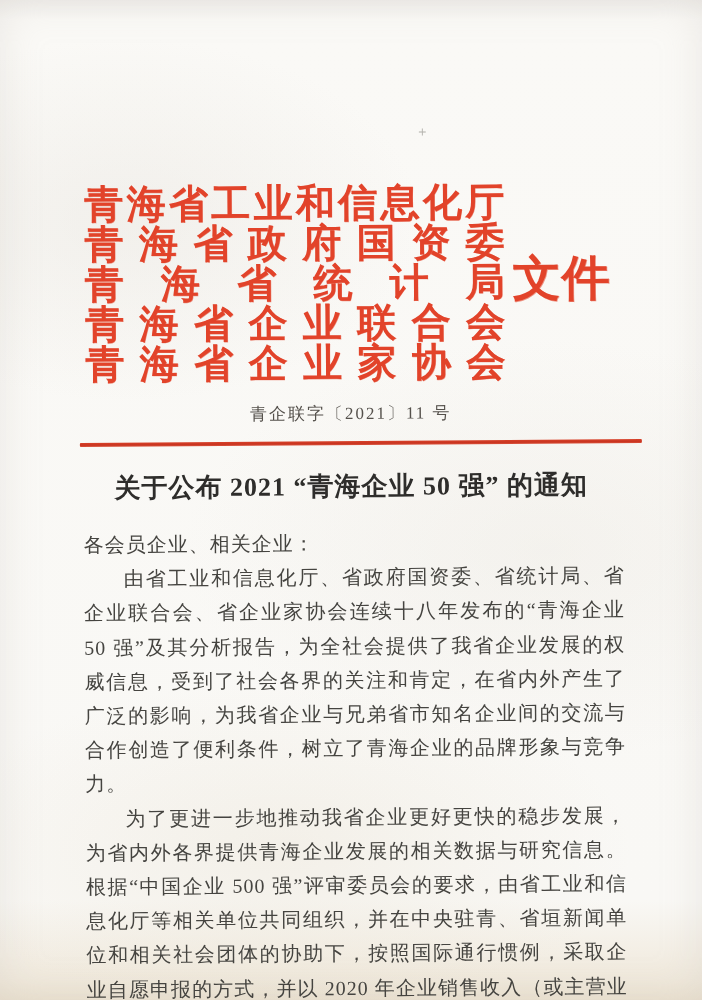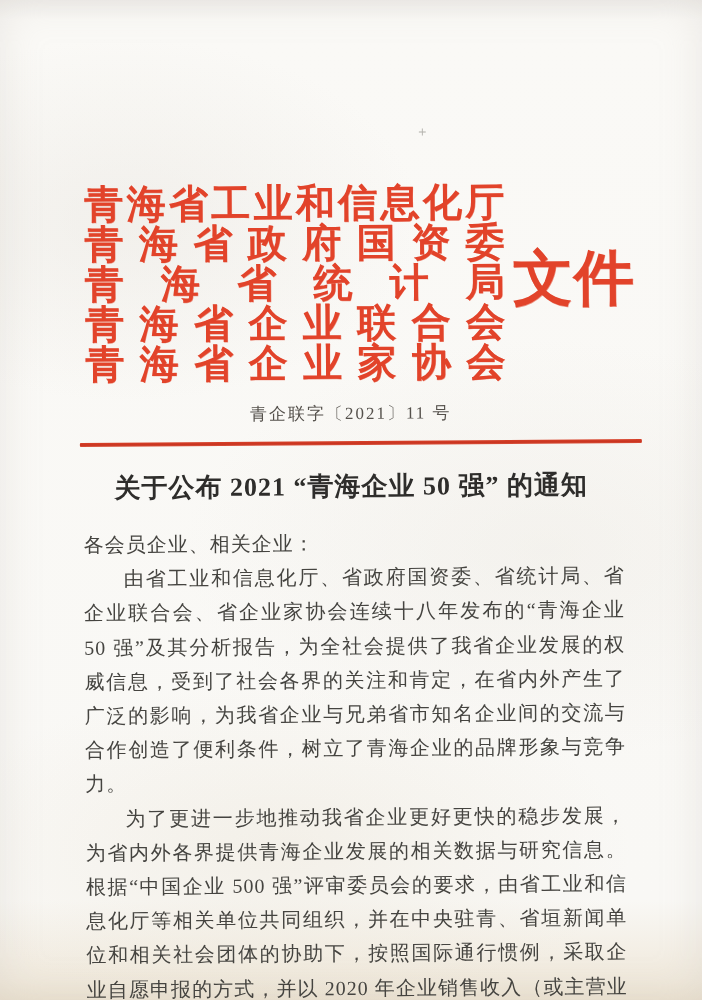--- a/index.html
+++ b/index.html
@@ -47,21 +47,21 @@
     color: #e2432a;
     text-align: justify;
     text-align-last: justify;
     white-space: nowrap;
     text-shadow: 0.4px 0.4px 0 rgba(226,67,42,0.55);
   }
   .doc-word {
     position: absolute;
     left: 514px;
     top: 249px;
-    font-size: 60px;
+    font-size: 48px;
     line-height: 62px;
     font-weight: 900;
     color: #e2432a;
     letter-spacing: 1px;
     white-space: nowrap;
     text-shadow: 0.6px 0.6px 0 rgba(226,67,42,0.55);
   }
 
   
   .doc-number {

